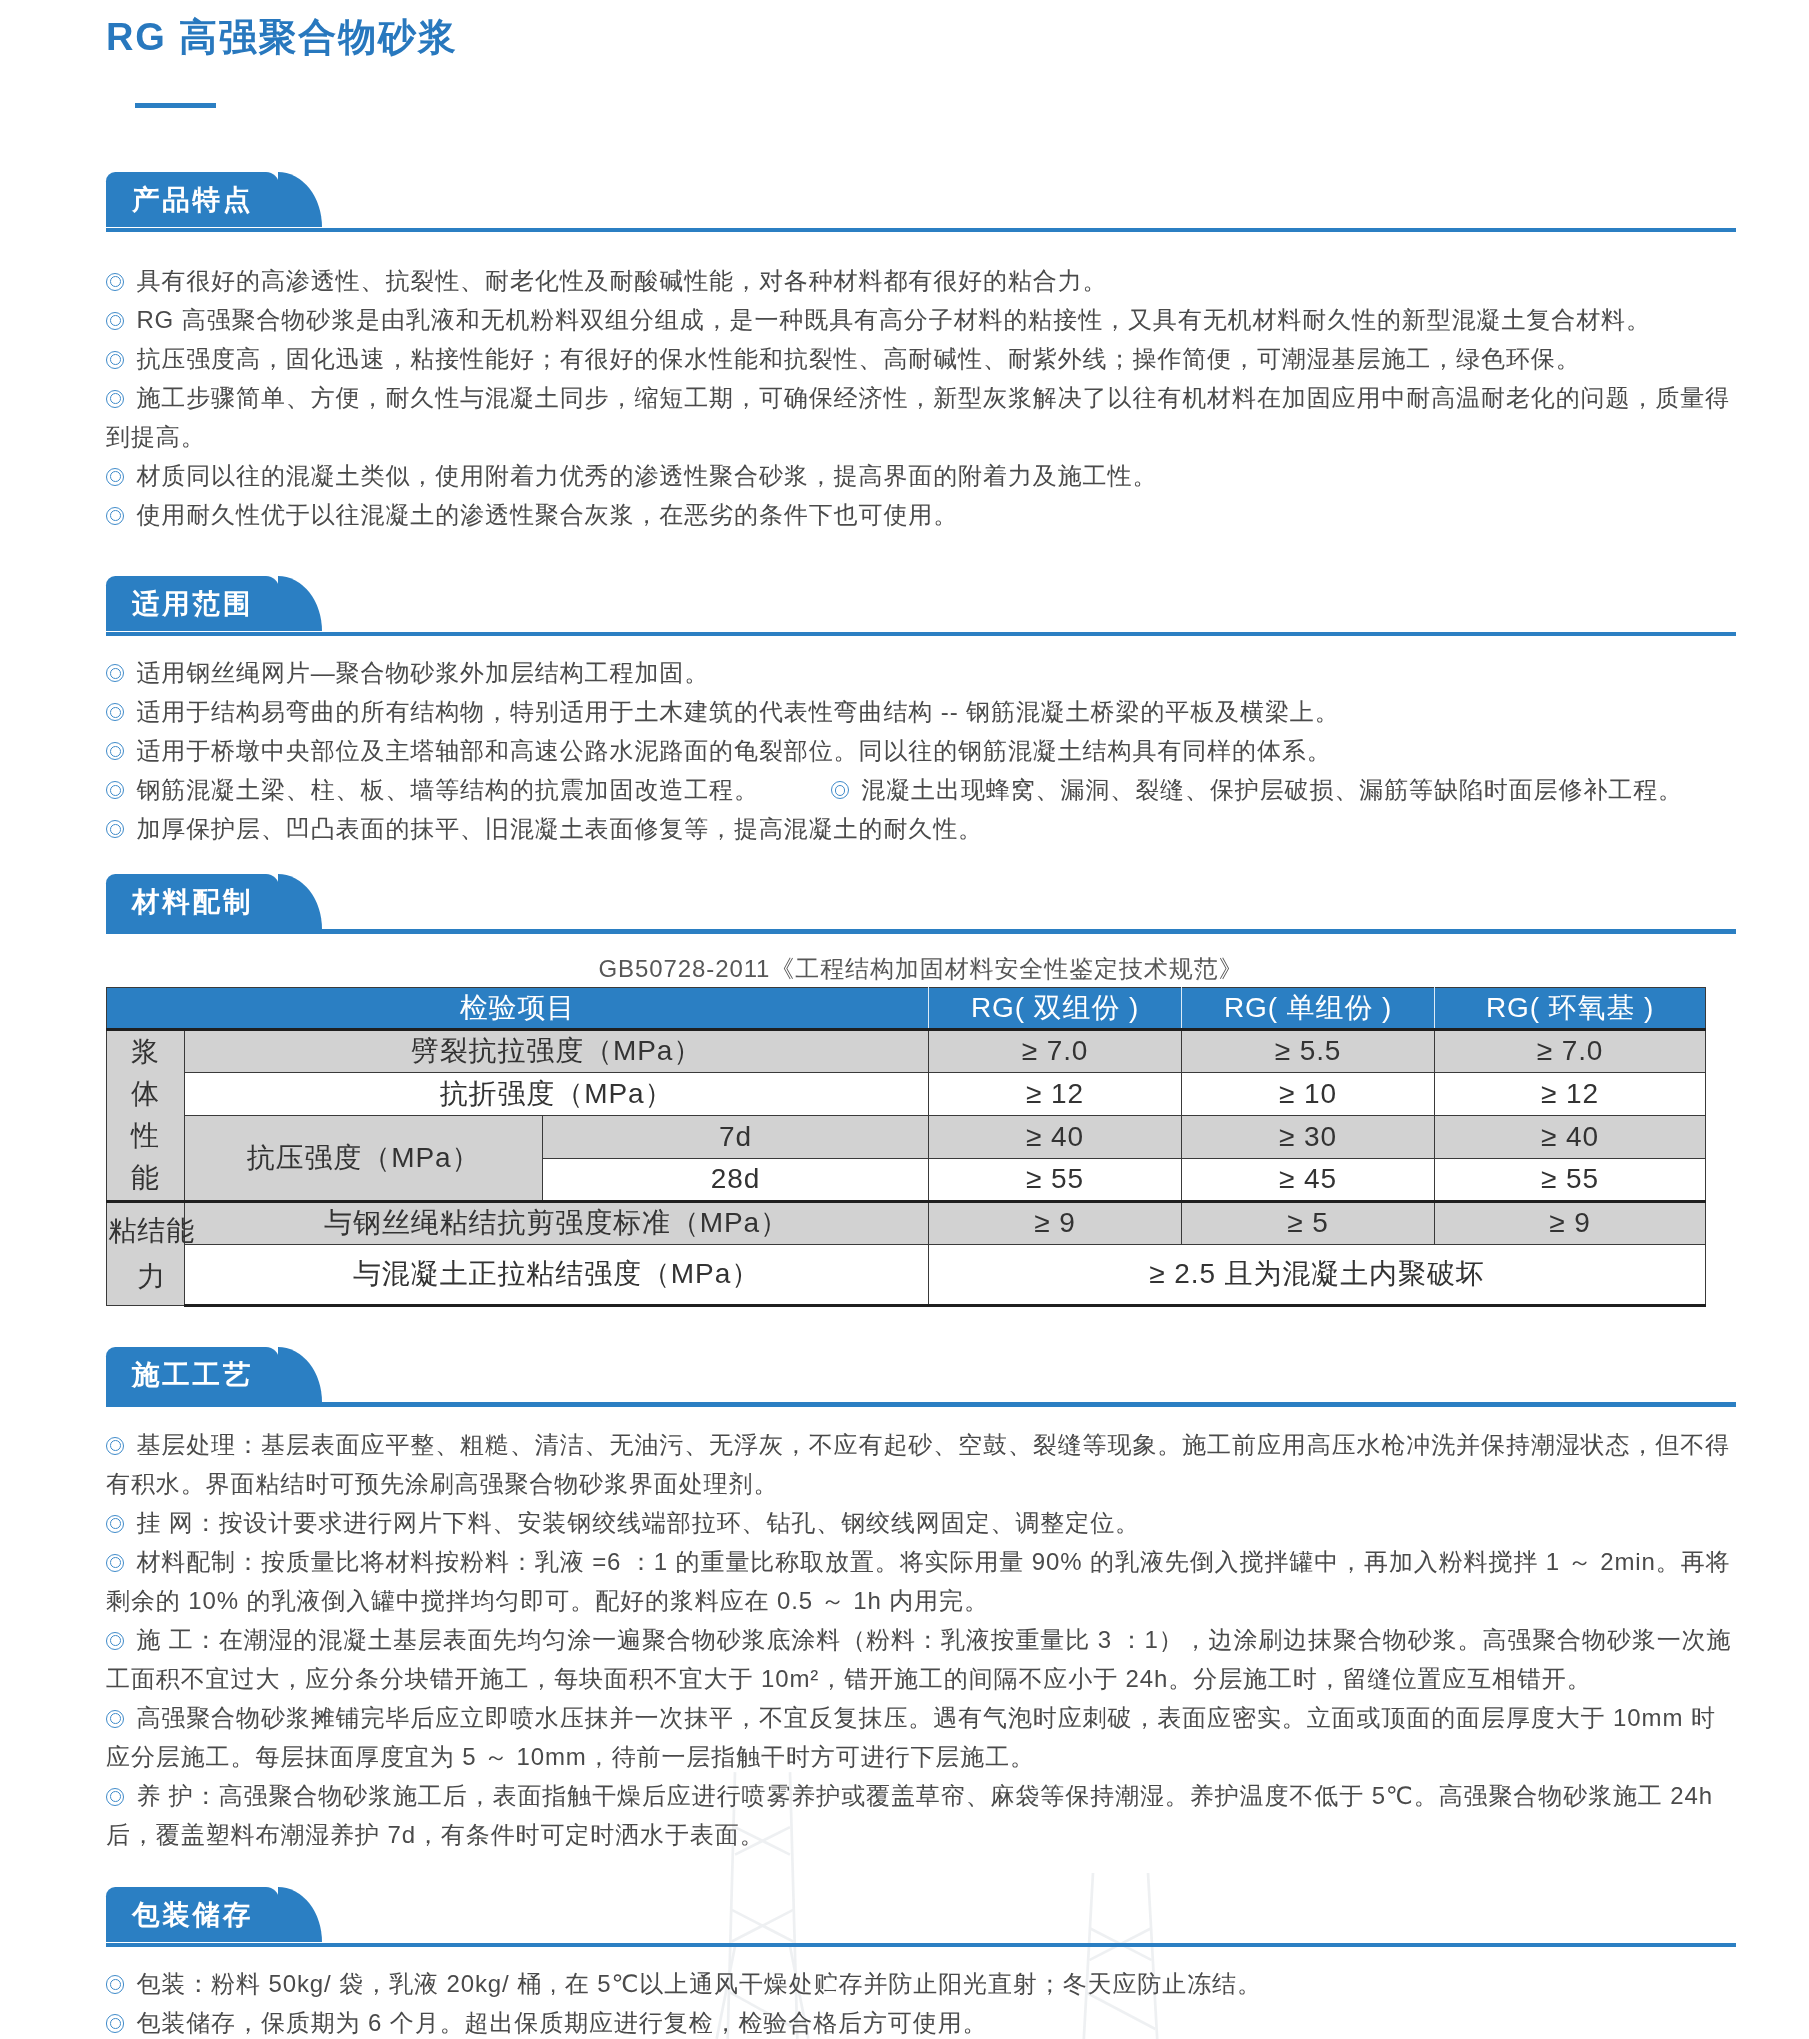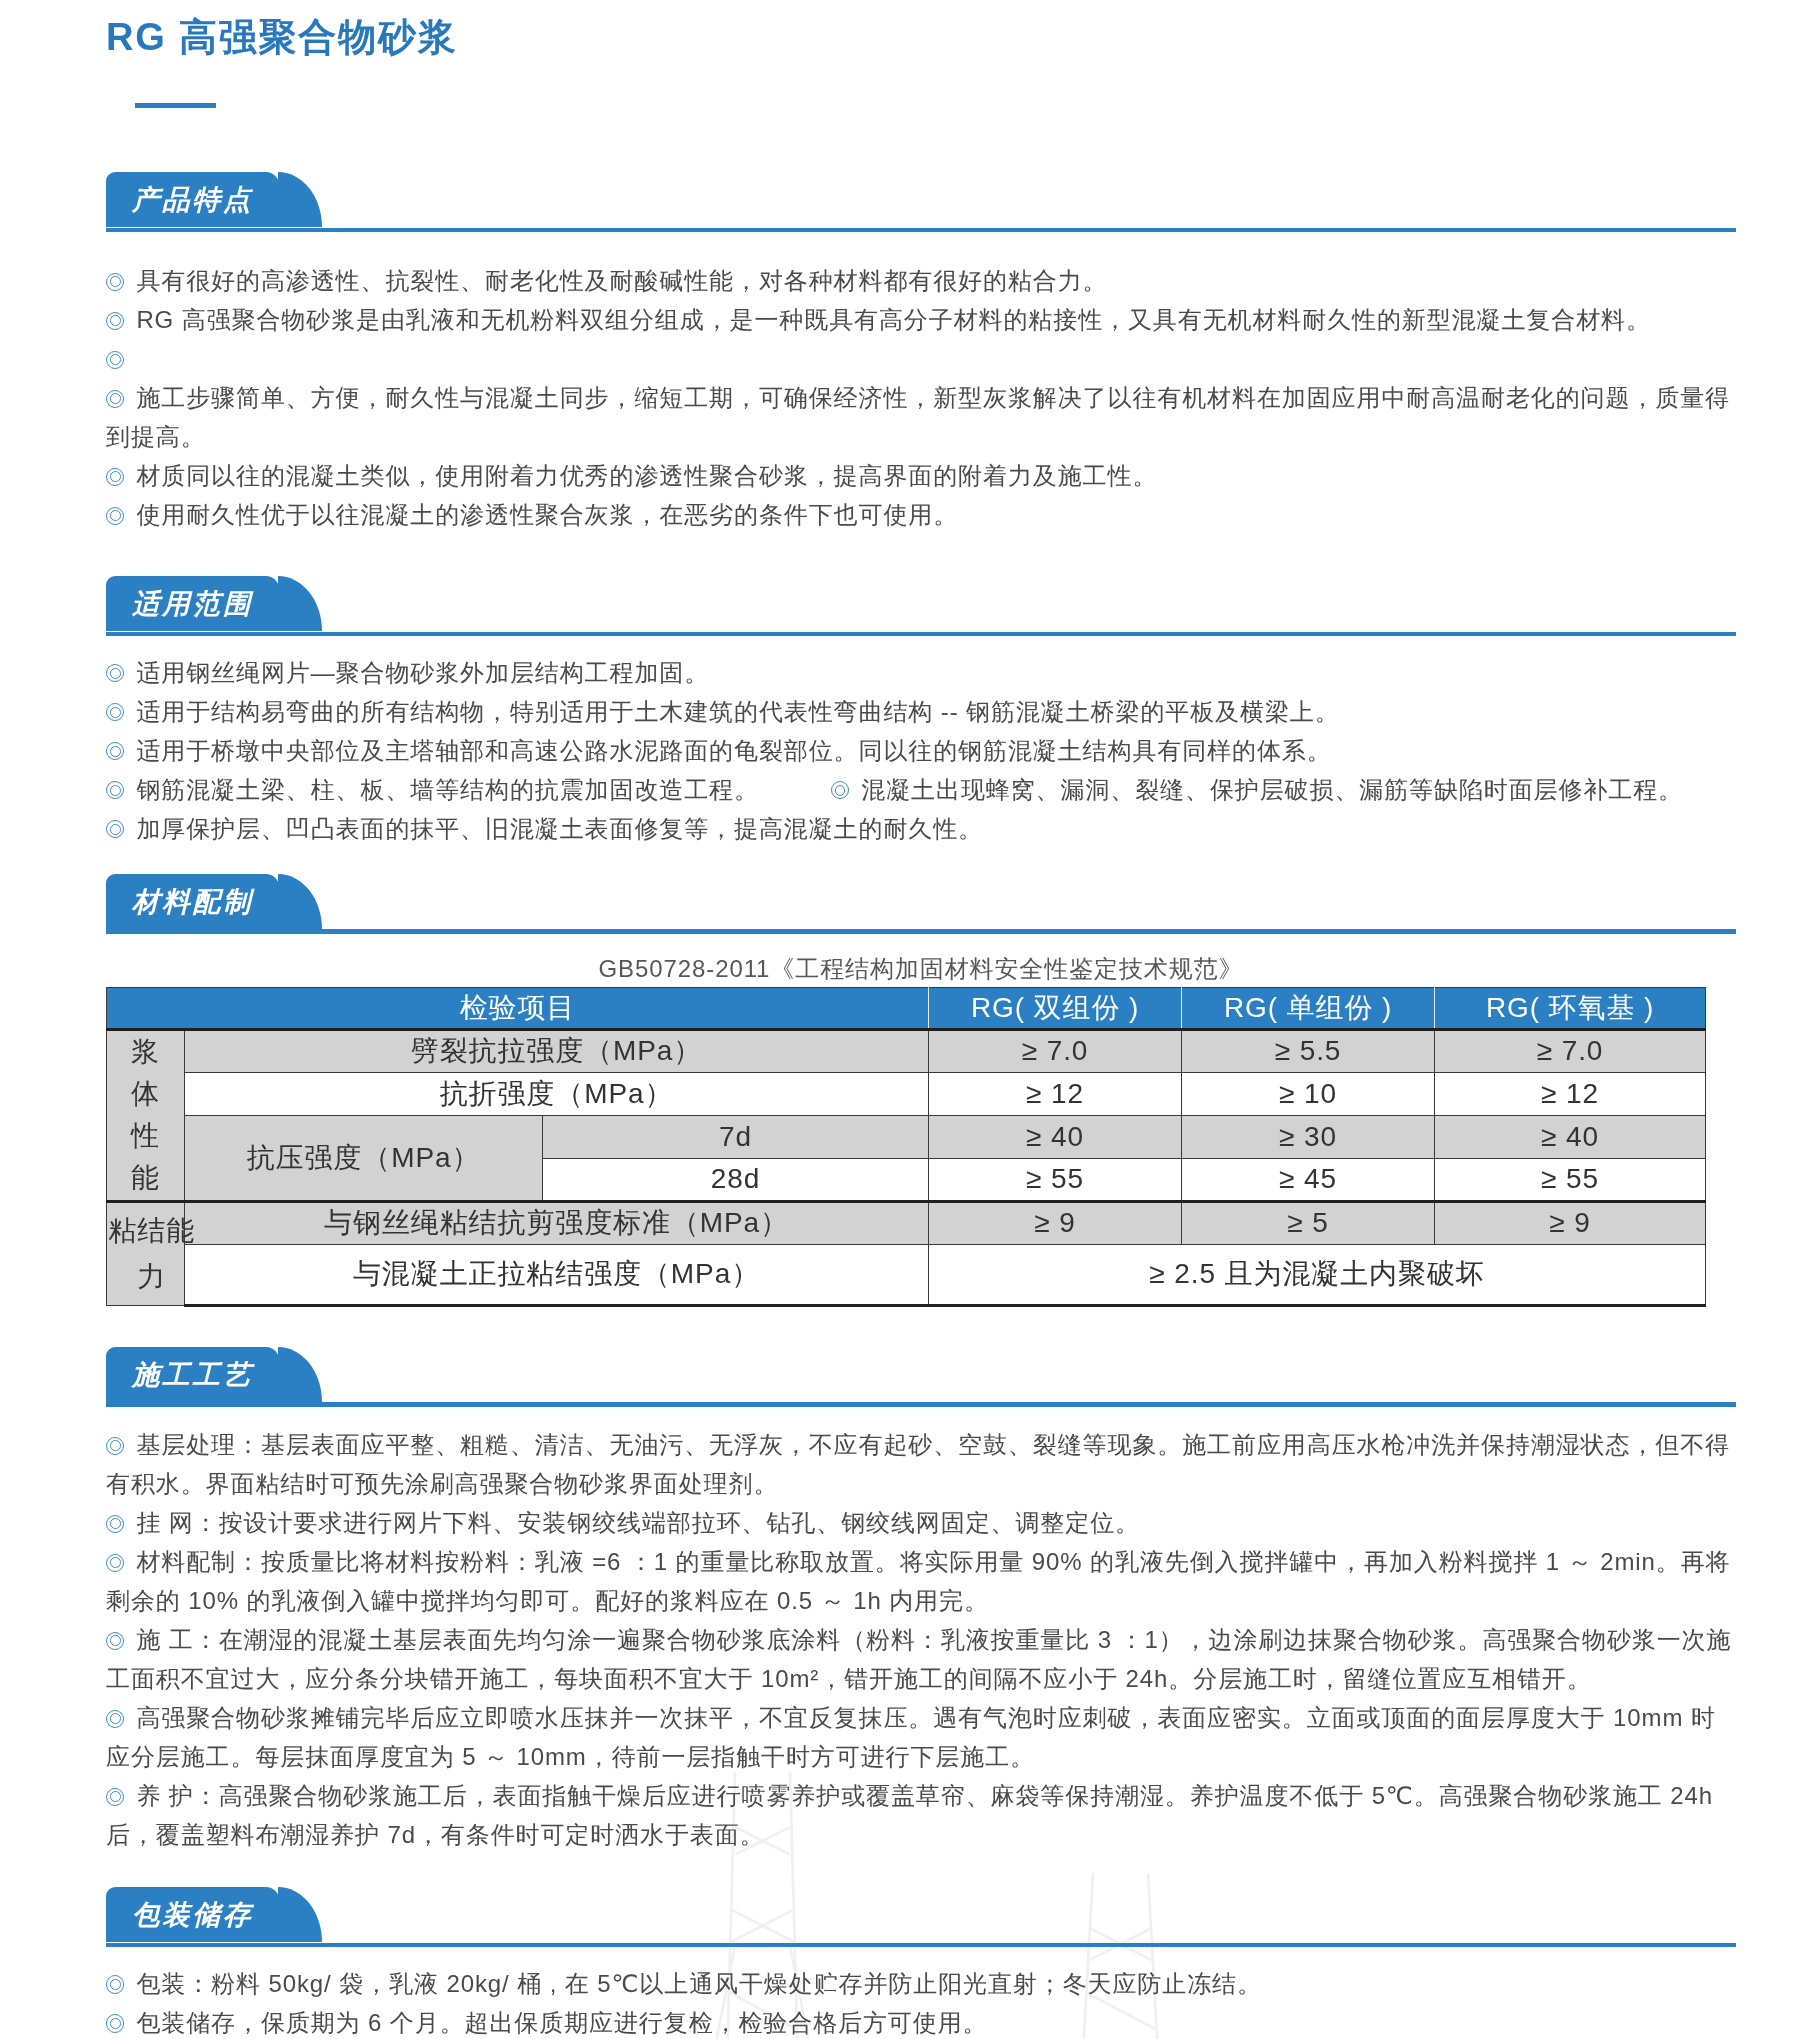--- a/index.html
+++ b/index.html
@@ -9,21 +9,21 @@
     width:1809px; height:2040px; background:#ffffff; overflow:hidden; position:relative;
     font-family:"Liberation Sans","DejaVu Sans",sans-serif; color:var(--textc);
   }
   .content{ position:relative; padding:14.7px 73px 0 106px; z-index:2; }
 
   
   .main-title{ font-size:38px; line-height:44px; font-weight:bold; color:#2878be; letter-spacing:1.8px; }
   .title-bar{ width:81px; height:5.5px; background:var(--blue); margin-top:44px; margin-left:29px; }
 
   
-  .section-head{ position:relative; height:60px;font-style:italic; }
+  .section-head{ position:relative; height:60px; }
   .sh-tab{
     position:absolute; left:0; top:0; height:55px; line-height:55px;
     padding:0 26px; background:var(--blue); color:#fff;
     font-size:27.5px; font-weight:bold; letter-spacing:2.8px;
     border-radius:9.2px 13px 0 0; z-index:2;
   }
   .sh-tab::after{
     content:''; position:absolute; left:100%; margin-left:-0.9px; bottom:0;
     width:44px; height:55px; background:var(--blue);
     border-radius:0 100% 0 0;
@@ -101,21 +101,21 @@
   <div class="main-title">RG 高强聚合物砂浆</div>
   <div class="title-bar"></div>
 
   <div class="section-head mt-feat-head">
     <div class="sh-tab"><span>产品特点</span></div>
     <div class="sh-rule"></div>
   </div>
   <div class="list mt-feat-list">
     <div class="li"><span class="bullet"></span><span>具有很好的高渗透性、抗裂性、耐老化性及耐酸碱性能，对各种材料都有很好的粘合力。</span></div>
     <div class="li"><span class="bullet"></span><span>RG 高强聚合物砂浆是由乳液和无机粉料双组分组成，是一种既具有高分子材料的粘接性，又具有无机材料耐久性的新型混凝土复合材料。</span></div>
-    <div class="li"><span class="bullet"></span></div>
+    <div class="li"><span class="bullet"></span><span>抗压强度高，固化迅速，粘接性能好；有很好的保水性能和抗裂性、高耐碱性、耐紫外线；操作简便，可潮湿基层施工，绿色环保。</span></div>
     <div class="li"><span class="bullet"></span><span>施工步骤简单、方便，耐久性与混凝土同步，缩短工期，可确保经济性，新型灰浆解决了以往有机材料在加固应用中耐高温耐老化的问题，质量得到提高。</span></div>
     <div class="li"><span class="bullet"></span><span>材质同以往的混凝土类似，使用附着力优秀的渗透性聚合砂浆，提高界面的附着力及施工性。</span></div>
     <div class="li"><span class="bullet"></span><span>使用耐久性优于以往混凝土的渗透性聚合灰浆，在恶劣的条件下也可使用。</span></div>
   </div>
 
   <div class="section-head mt-scope-head">
     <div class="sh-tab"><span>适用范围</span></div>
     <div class="sh-rule"></div>
   </div>
   <div class="list mt-scope-list">

